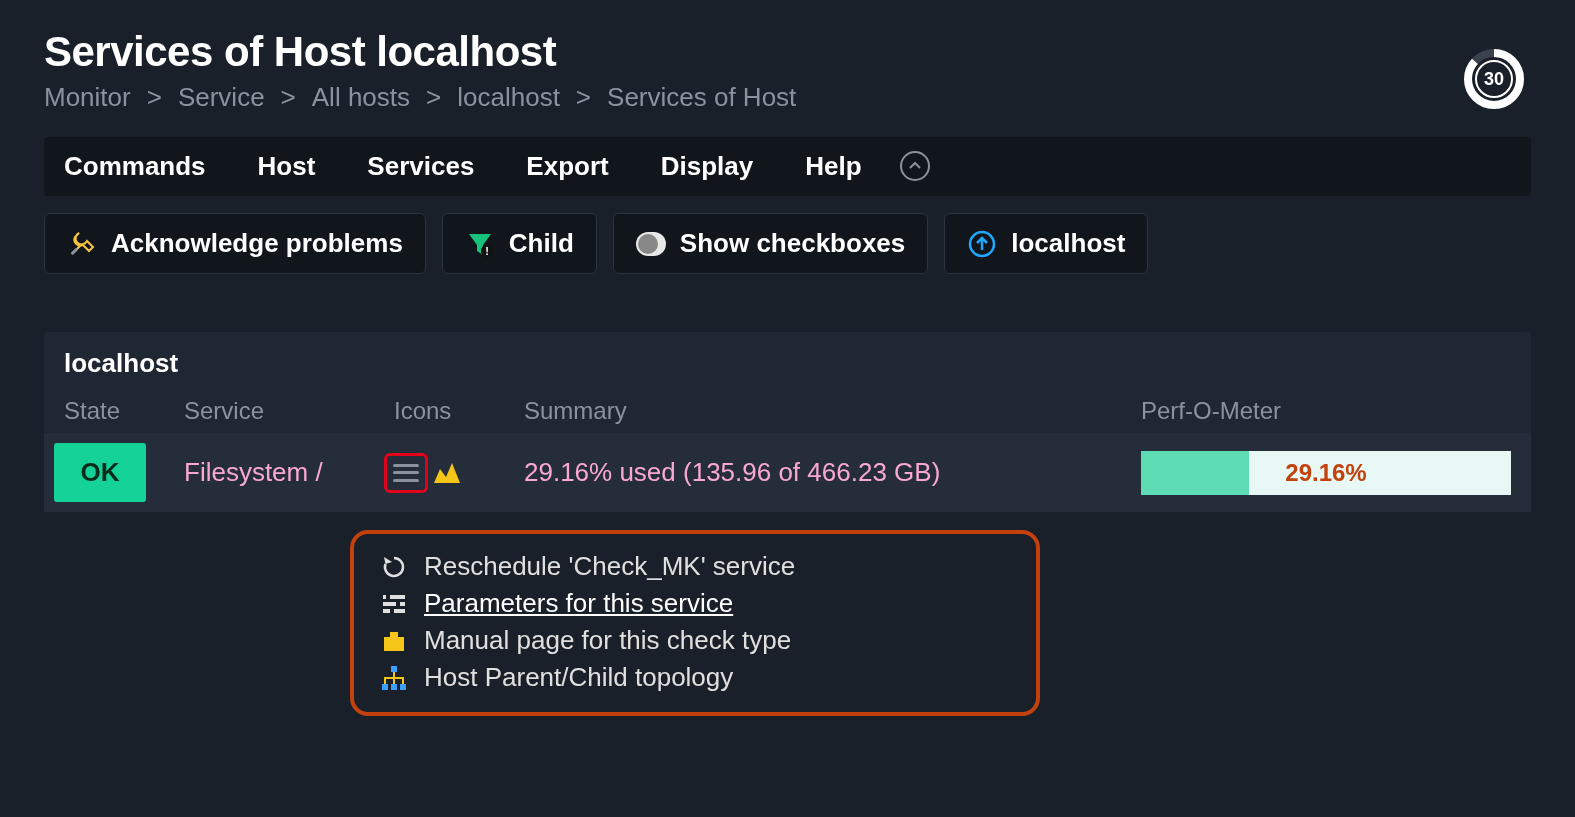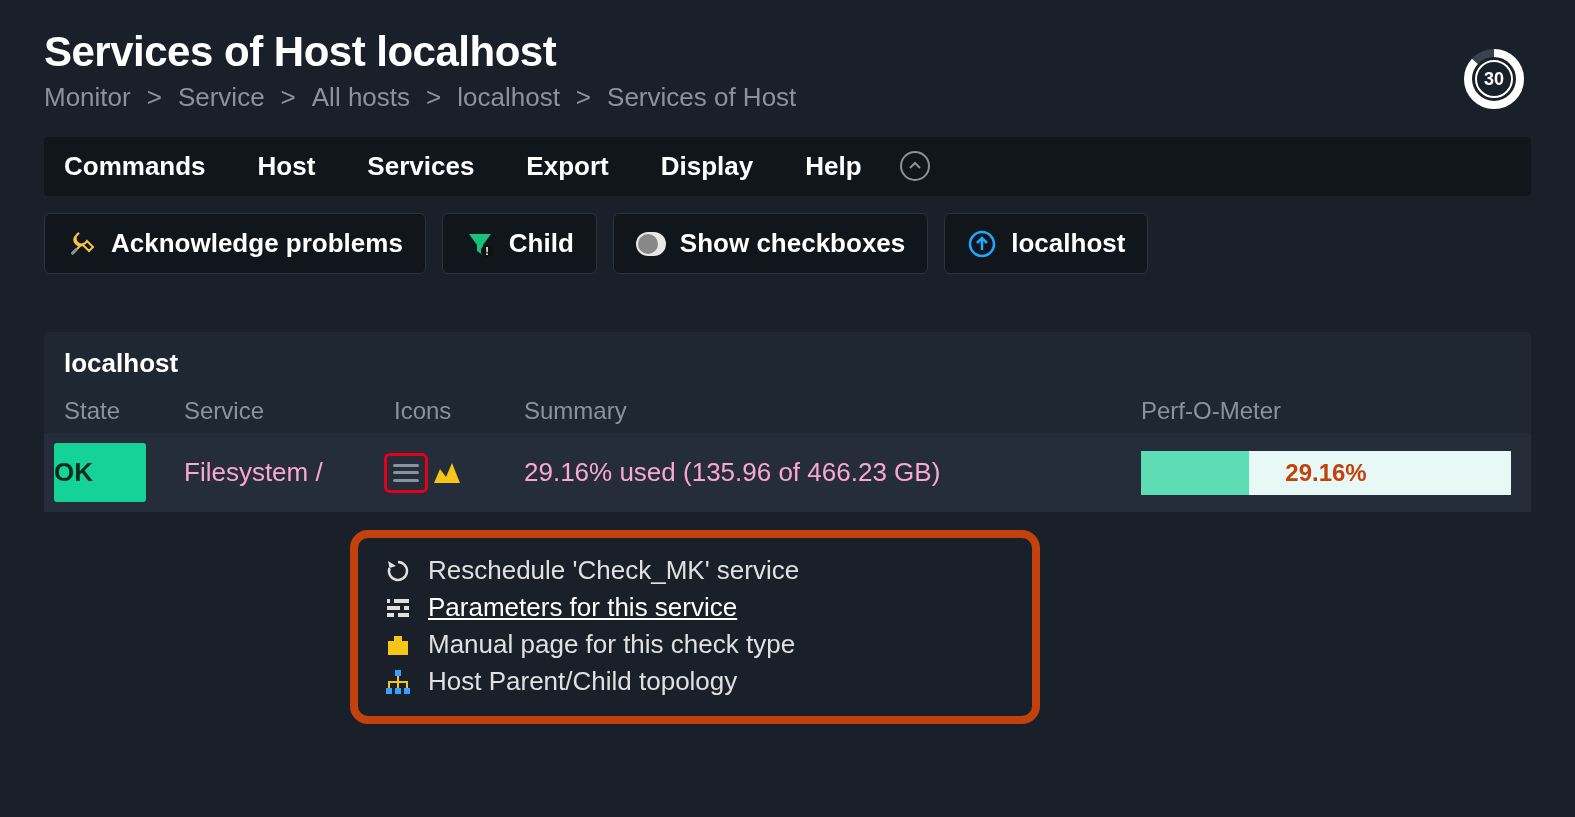--- a/index.html
+++ b/index.html
@@ -126,20 +126,21 @@
   .grid-row {
     padding: 10px 20px 10px 10px;
     background: #252d3a;
     position: relative;
   }
   .state-badge {
     background: #15d298;
     color: #072b1d;
     font-weight: 800;
     font-size: 26px;
+    text-align: center;
     padding: 14px 0;
     border-radius: 3px;
     width: 92px;
   }
   .svc-name, .svc-summary {
     color: #f9a8d4;
     font-size: 26px;
     padding-left: 10px;
   }
   .icons-cell { display: flex; align-items: center; gap: 4px; position: relative;}
@@ -174,21 +175,21 @@
     font-weight: 700;
     font-size: 24px;
   }
 
   .ctx-menu {
     position: absolute;
     left: 350px;
     top: 530px;
     width: 690px;
     background: #1a2029;
-    border: 8px solid #c2410c;
+    border: 4px solid #c2410c;
     border-radius: 18px;
     padding: 14px 26px 16px 26px;
     z-index: 50;
   }
   .ctx-item {
     display: flex;
     align-items: center;
     gap: 16px;
     padding: 3px 0;
     font-size: 26px;

